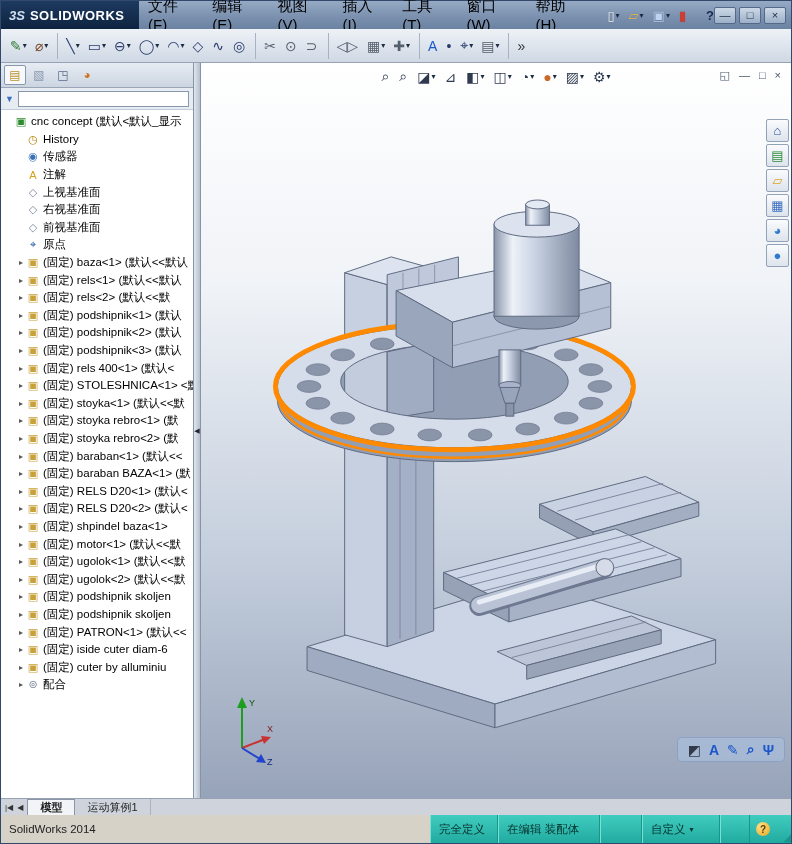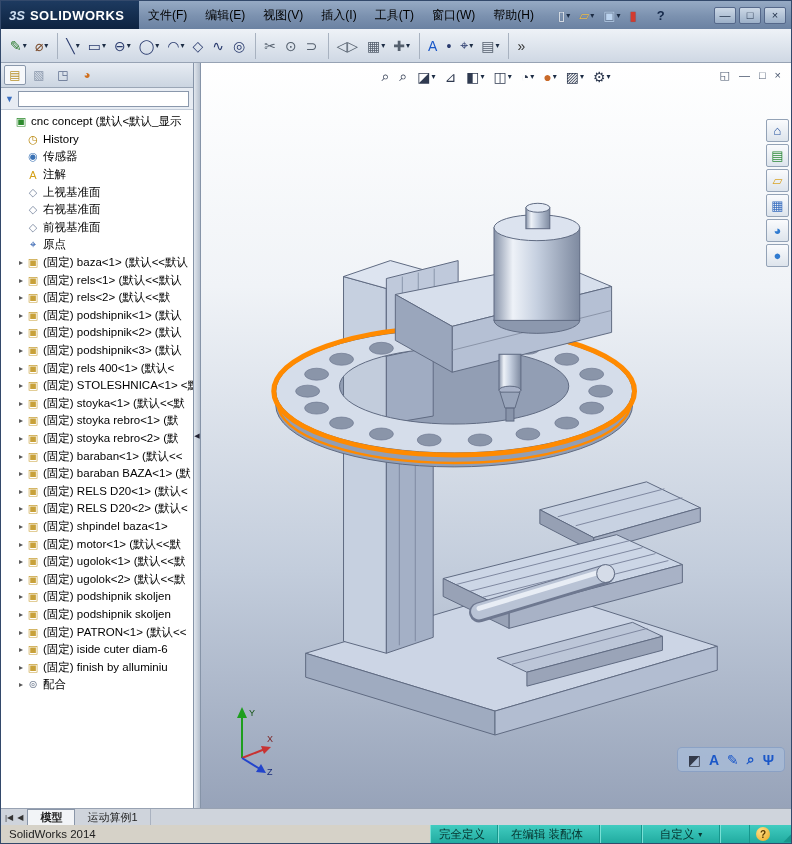--- a/index.html
+++ b/index.html
@@ -6,21 +6,21 @@
   html,body{width:792px;height:844px;overflow:hidden}
   body{font-family:"Liberation Sans","DejaVu Sans",sans-serif;background:#d4d0c8}
   .app{width:792px;height:844px;display:flex;flex-direction:column;border:1px solid #33496b}
 
   
   .titlebar{height:28px;flex:none;display:flex;align-items:center;background:linear-gradient(180deg,#96aac4,#7b91af 55%,#6b82a2)}
   .logo{width:138px;height:28px;background:linear-gradient(180deg,#1d3a60,#0e2340);color:#fff;display:flex;align-items:center;gap:5px;padding-left:8px;flex:none}
   .logo-mark{font-style:italic;font-weight:bold;font-size:13px;color:#cfe0f2}
   .logo-text{font-weight:bold;font-size:13px;letter-spacing:.5px}
   .menus{display:flex;height:100%}
-  .menu-item{padding:0 9px;font-size:12px;display:flex;align-items:center;color:#000}
+  .menu-item{padding:0 9px;font-size:15px;display:flex;align-items:center;color:#000}
   .tb-quick{display:flex;align-items:center;margin-left:12px;gap:3px}
   .qicon{display:flex;align-items:center;padding:2px 3px}
   .qglyph{font-size:13px;text-shadow:0 0 1px rgba(0,0,0,.35)}
   .dd{font-size:8px;color:#1c2c44;margin-left:1px}
   .help-btn{margin-left:16px;font-weight:bold;color:#15294a;font-size:13px}
   .win-btns{margin-left:auto;display:flex;gap:3px;padding-right:5px}
   .win-btn{width:22px;height:17px;border:1px solid #55688a;border-radius:2px;background:linear-gradient(180deg,#ccd8e6,#9cb0c8);font-size:11px;line-height:1;display:flex;align-items:center;justify-content:center;color:#1c2c44}
 
   
   .toolbar2{height:34px;flex:none;background:linear-gradient(180deg,#eef2f7,#cfd8e4);border-bottom:1px solid #97a3b4;display:flex;align-items:center;padding:0 5px}
@@ -61,24 +61,24 @@
   .bb-glyph{font-size:14px;font-weight:bold}
   .triad{position:absolute;left:26px;bottom:32px}
 
   
   .tabsbar{height:17px;flex:none;background:#cfd4dc;border-top:1px solid #98a2b2;display:flex;align-items:stretch;font-size:11px}
   .tab-nav{display:flex;align-items:center;gap:4px;padding:0 4px;color:#333;font-size:8px}
   .doc-tab{padding:0 12px;display:flex;align-items:center;color:#222;border-right:1px solid #aab2c0}
   .doc-tab.active{background:#f2f4f7;border:1px solid #8a96a8;border-bottom:none;font-weight:bold}
 
   
-  .statusbar{height:18px;flex:none;display:flex;align-items:stretch;font-size:11.5px;background:#d6d2c8}
+  .statusbar{height:28px;flex:none;display:flex;align-items:stretch;font-size:11.5px;background:#d6d2c8}
   .sb-left{flex:1;display:flex;align-items:center;padding-left:8px;color:#222}
   .sb-right{display:flex;align-items:stretch;background:linear-gradient(180deg,#41ccc0,#21aba0)}
-  .sb-seg{display:flex;align-items:center;justify-content:center;padding:0 8px;border-left:1px solid #79e0d6;border-right:1px solid #17968c;color:#06332e}
+  .sb-seg{display:flex;align-items:center;padding:0 8px;border-left:1px solid #79e0d6;border-right:1px solid #17968c;color:#06332e}
   .sb-seg:nth-of-type(1){min-width:64px}
   .sb-seg:nth-of-type(2){min-width:102px}
   .sb-seg:nth-of-type(3){min-width:42px}
   .sb-seg:nth-of-type(4){min-width:78px}
   .sb-seg:nth-of-type(5){min-width:30px}
   .sb-seg .dd{font-size:8px;margin-left:4px;color:#06332e}
   .sb-help{width:26px;display:flex;align-items:center;justify-content:center}
   .help-circle{width:14px;height:14px;border-radius:50%;background:radial-gradient(circle at 35% 30%,#ffe08a,#e8a81e);color:#5a3a00;font-size:10px;font-weight:bold;display:flex;align-items:center;justify-content:center}
   .sb-grip{width:15px;display:flex;align-items:flex-end;justify-content:flex-end;color:#17968c;font-size:10px}
 </style>
@@ -393,21 +393,21 @@
             <span class="tl">(固定) PATRON&lt;1&gt; (默认&lt;&lt;</span>
           </div>
           <div class="tree-row">
             <span class="tw">▸</span>
             <span class="ti" style="color: rgb(200, 161, 58);">▣</span>
             <span class="tl">(固定) iside cuter diam-6</span>
           </div>
           <div class="tree-row">
             <span class="tw">▸</span>
             <span class="ti" style="color: rgb(200, 161, 58);">▣</span>
-            <span class="tl">(固定) finish by alluminiu</span>
+            <span class="tl">(固定) cuter by alluminiu</span>
           </div>
           <div class="tree-row">
             <span class="tw">▸</span>
             <span class="ti" style="color: rgb(122, 134, 153);">⊚</span>
             <span class="tl">配合</span>
           </div>
         </div>
     </div>
 
     <div class="splitter">

